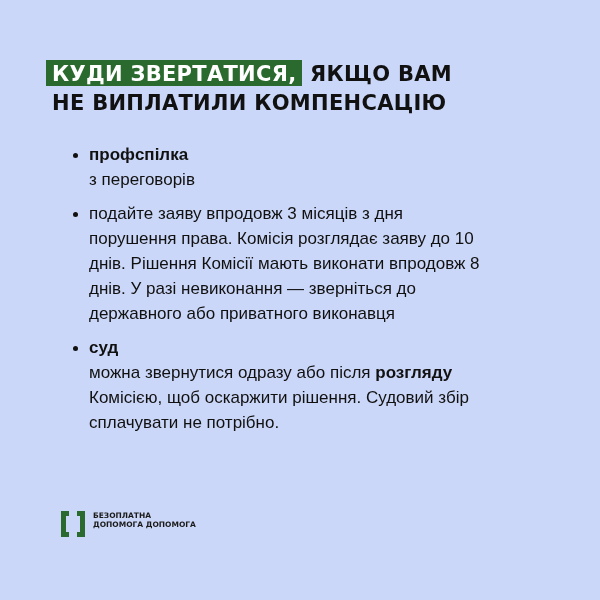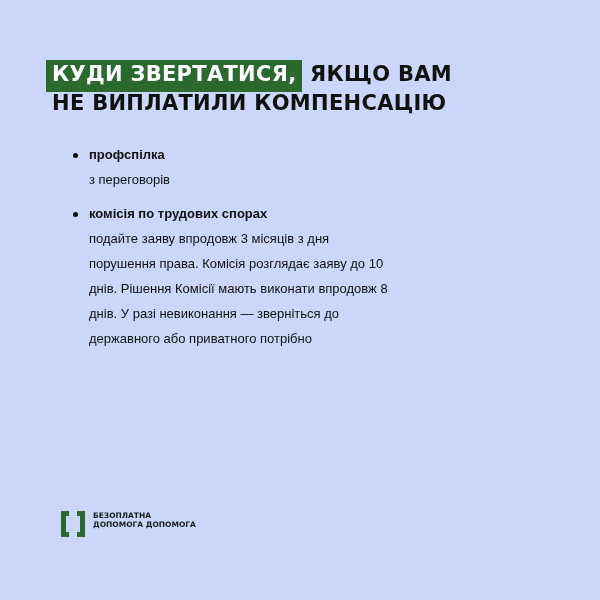--- a/index.html
+++ b/index.html
@@ -15,27 +15,27 @@
     position: absolute; left: 52px; top: 60px;
     font-family: "DejaVu Sans", sans-serif;
     font-weight: bold;
     font-size: 21px;
     line-height: 29px;
     letter-spacing: 0.3px;
   }
   .title .hl {
     background: #2a6a2e;
     color: #ffffff;
-    padding: 2px 6px 6px 6px;
+    padding: 2px 6px 0 6px;
     margin-left: -6px;
   }
   .list {
     position: absolute; left: 72px; top: 142px;
     width: 480px;
-    font-size: 13px;
+    font-size: 17px;
     line-height: 25px;
   }
   .item { position: relative; padding-left: 17px; margin-bottom: 9px; }
   .item .bullet {
     position: absolute; left: 1px; top: 11px;
     width: 5px; height: 5px; border-radius: 50%;
     background: #111;
   }
   .item .head { font-weight: bold; }
   .logo {
@@ -67,26 +67,32 @@
 </div>
 
 <div class="list">
   <div class="item">
     <span class="bullet"></span>
     <div class="head">профспілка</div>
     <div>з переговорів</div>
   </div>
   <div class="item">
     <span class="bullet"></span>
-    <div class="head">комісія по трудових спорах</div>
     <div>подайте заяву впродовж 3 місяців з дня</div>
     <div>порушення права. Комісія розглядає заяву до 10</div>
     <div>днів. Рішення Комісії мають виконати впродовж 8</div>
     <div>днів. У разі невиконання — зверніться до</div>
-    <div>державного або приватного потрібно</div>
+    <div>державного або приватного виконавця</div>
+  </div>
+  <div class="item">
+    <span class="bullet"></span>
+    <div class="head">суд</div>
+    <div><span>можна звернутися одразу або після </span><b>розгляду</b></div>
+    <div>Комісією, щоб оскаржити рішення. Судовий збір</div>
+    <div>сплачувати не потрібно.</div>
   </div>
 </div>
 
 <div class="logo">
   <span class="bracket l"></span>
   <span class="bracket r"></span>
   <div class="logo-text">
     <div>БЕЗОПЛАТНА</div>
     <div>ДОПОМОГА ДОПОМОГА</div>
   </div>

